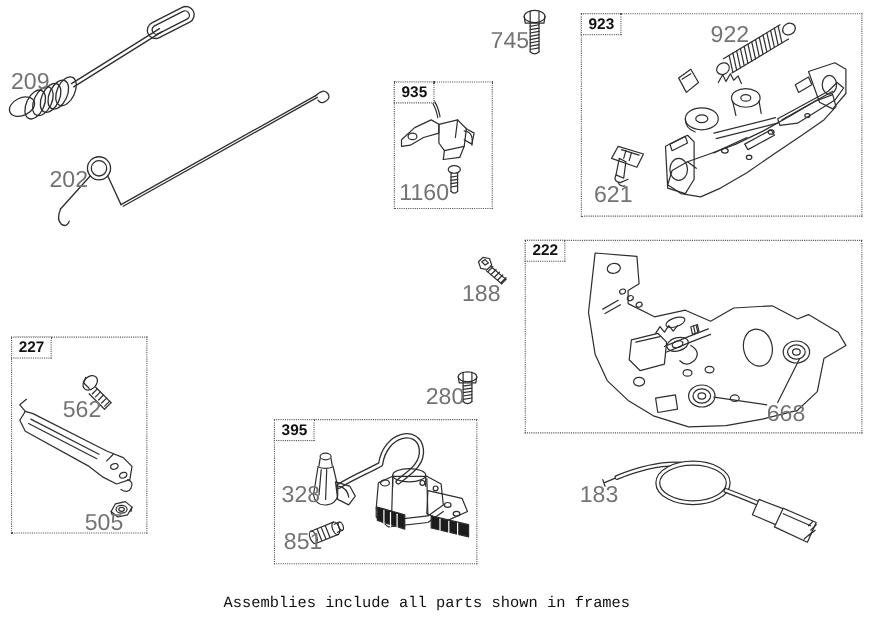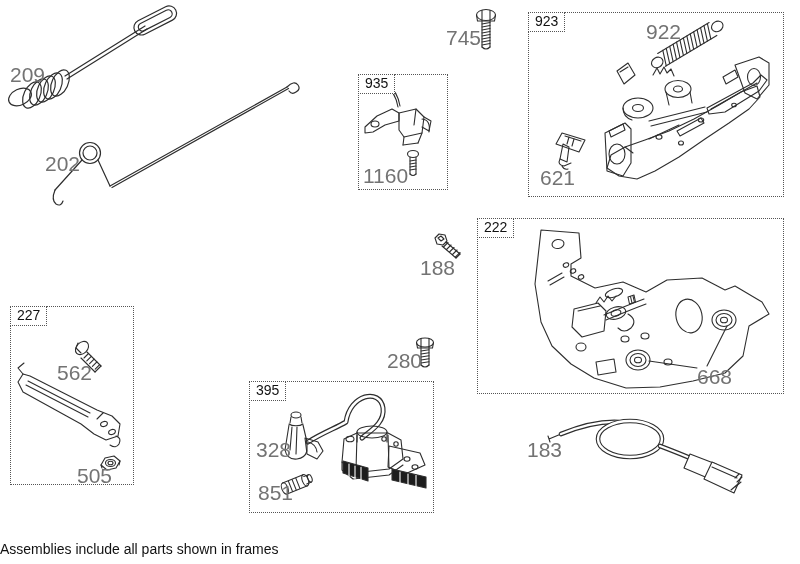--- a/index.html
+++ b/index.html
@@ -2,23 +2,23 @@
 <html><head>
 <meta charset="utf-8">
 <style>
   html,body{margin:0;padding:0;background:#ffffff;}
   body{width:800px;height:564px;font-family:"Liberation Sans",sans-serif;}
   #canvas{position:relative;width:800px;height:564px;background:#fff;overflow:hidden;}
   .art{position:absolute;overflow:visible;}
   .plabel{position:absolute;font-size:21px;font-weight:500;color:#737373;line-height:1;white-space:nowrap;}
   .frame{position:absolute;border:1px dotted #555;background:#fff;}
   .fbox{position:absolute;left:-1px;top:-1px;border:1px dotted #555;background:#fff;
-        font-size:14px;font-weight:400;color:#111;padding:1px 6px 2px 6px;line-height:1.1;z-index:2;}
-  .caption{position:absolute;left:0;top:541px;width:776px;text-align:left;
-           font-size:14px;color:#111;}
+        font-size:14px;font-weight:700;color:#111;padding:1px 6px 2px 6px;line-height:1.1;z-index:2;}
+  .caption{position:absolute;left:0;top:541px;width:776px;text-align:center;
+           font-size:14px;color:#111;font-family:Liberation Mono, monospace;}
   svg *{vector-effect:non-scaling-stroke;}
 </style>
 </head>
 <body>
 
 <div id="canvas">
 
   <svg class="art" style="left:2px;top:4px" width="184" height="116" viewBox="0 0 184 116">
     <g stroke="#2e2e2e" fill="none" stroke-width="1.2" stroke-linecap="round" stroke-linejoin="round">
       <ellipse cx="18" cy="93" rx="12" ry="8" transform="rotate(-25 18 93)"></ellipse>

